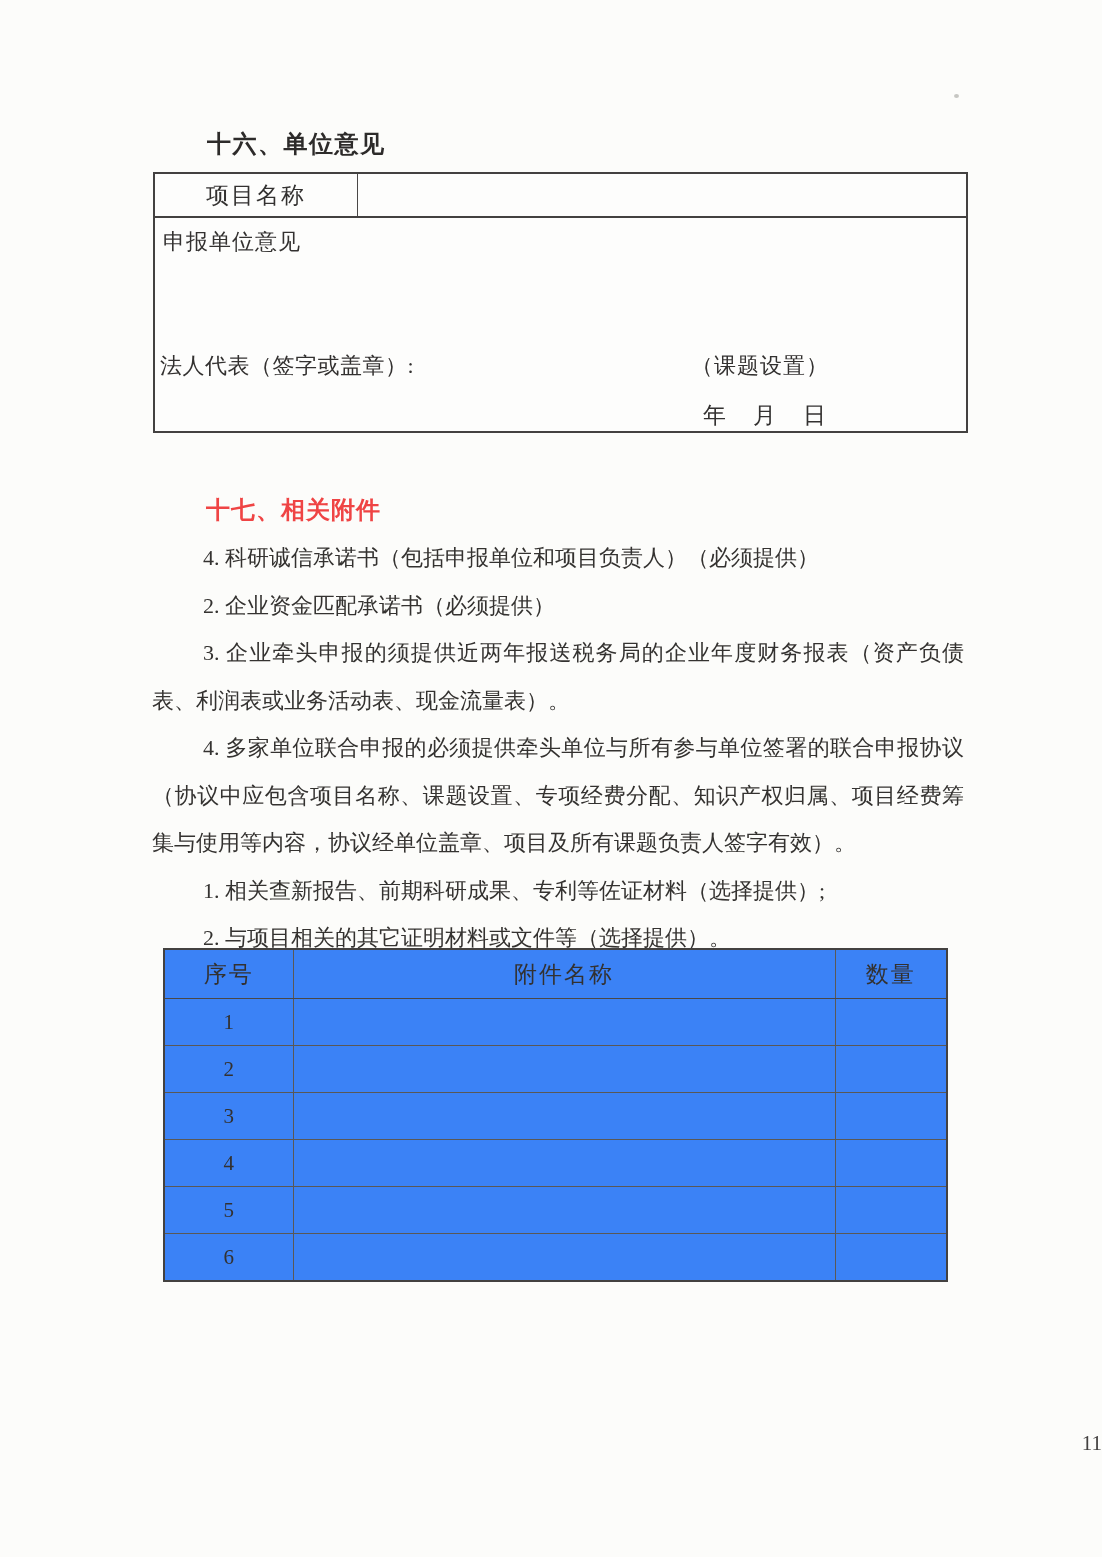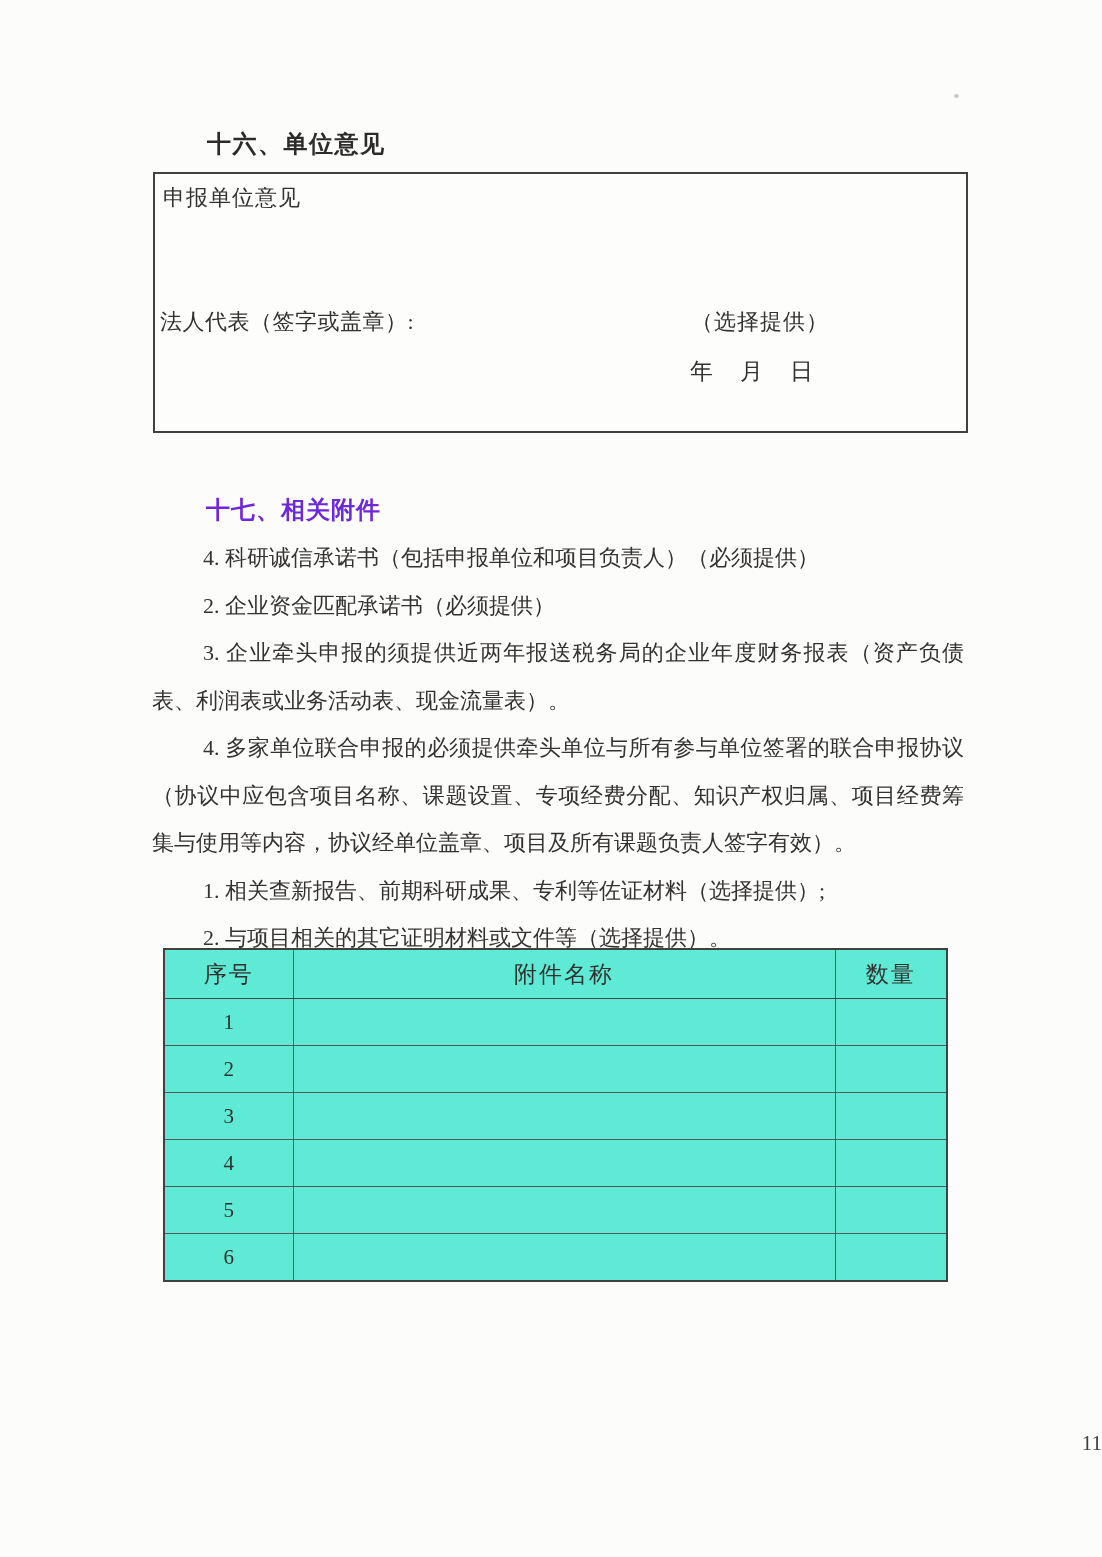--- a/index.html
+++ b/index.html
@@ -34,39 +34,39 @@
   .t1-label-cell {
     width: 203px; border-right: 1.5px solid #4a4847; box-sizing: border-box;
     display: flex; align-items: center; justify-content: center;
     font-size: 23px; letter-spacing: 2px;
   }
   .t1-value-cell { flex: 1; }
   .t1-row2 { position: relative; height: 213px; }
   .opinion-label { position: absolute; left: 8px; top: 9px; font-size: 22px; letter-spacing: 1px; }
   .legal-rep-label { position: absolute; left: 5px; top: 133px; font-size: 22px; letter-spacing: 0.5px; }
   .unit-seal-label { position: absolute; left: 536px; top: 133px; font-size: 22px; letter-spacing: 1px; }
-  .date-line { position: absolute; left: 535px; top: 182px; font-size: 23px; letter-spacing: 2px; }
+  .date-line { position: absolute; left: 548px; top: 182px; font-size: 23px; letter-spacing: 2px; }
   
   .h17 {
     position: absolute; left: 206px; top: 494px;
     font-size: 24px; font-weight: 700; letter-spacing: 1px;
     font-family: Liberation Mono, monospace;
-    color: #6d28d9;
+    color: #ef4444;
   }
   .items {
     position: absolute; left: 152px; top: 534px; width: 812px;
     font-size: 22px; line-height: 47.5px; text-align: justify;
     color: #343230;
   }
   .items p { margin: 0; text-indent: 51px; }
   
   .table2 {
     position: absolute; left: 163px; top: 948px;
     width: 783px; border-collapse: collapse; table-layout: fixed;
-    background: #5eead4;
+    background: #3b82f6;
   }
   .table2 col.c-no  { width: 129px; }
   .table2 col.c-name{ width: 542px; }
   .table2 col.c-qty { width: 112px; }
   .table2 th, .table2 td {
     border: 1.3px solid #5a5856;
     padding: 0; text-align: center; vertical-align: middle;
     font-weight: normal;
   }
   .table2 { border: 2px solid #434140; }
@@ -81,24 +81,28 @@
 </head>
 <body>
 
 <div class="page">
 
   <div class="speck"></div>
 
   <div class="h16">十六、单位意见</div>
 
   <div class="table1">
+    <div class="t1-row1">
+      <div class="t1-label-cell">项目名称</div>
+      <div class="t1-value-cell"></div>
+    </div>
     <div class="t1-row2">
       <div class="opinion-label">申报单位意见</div>
       <div class="legal-rep-label">法人代表（签字或盖章）:</div>
-      <div class="unit-seal-label">（选择提供）</div>
+      <div class="unit-seal-label">（课题设置）</div>
       <div class="date-line">年　月　日</div>
     </div>
   </div>
 
   <div class="h17">十七、相关附件</div>
 
   <div class="items">
     <p>4. 科研诚信承诺书（包括申报单位和项目负责人）（必须提供）</p>
     <p>2. 企业资金匹配承诺书（必须提供）</p>
     <p>3. 企业牵头申报的须提供近两年报送税务局的企业年度财务报表（资产负债表、利润表或业务活动表、现金流量表）。</p>

